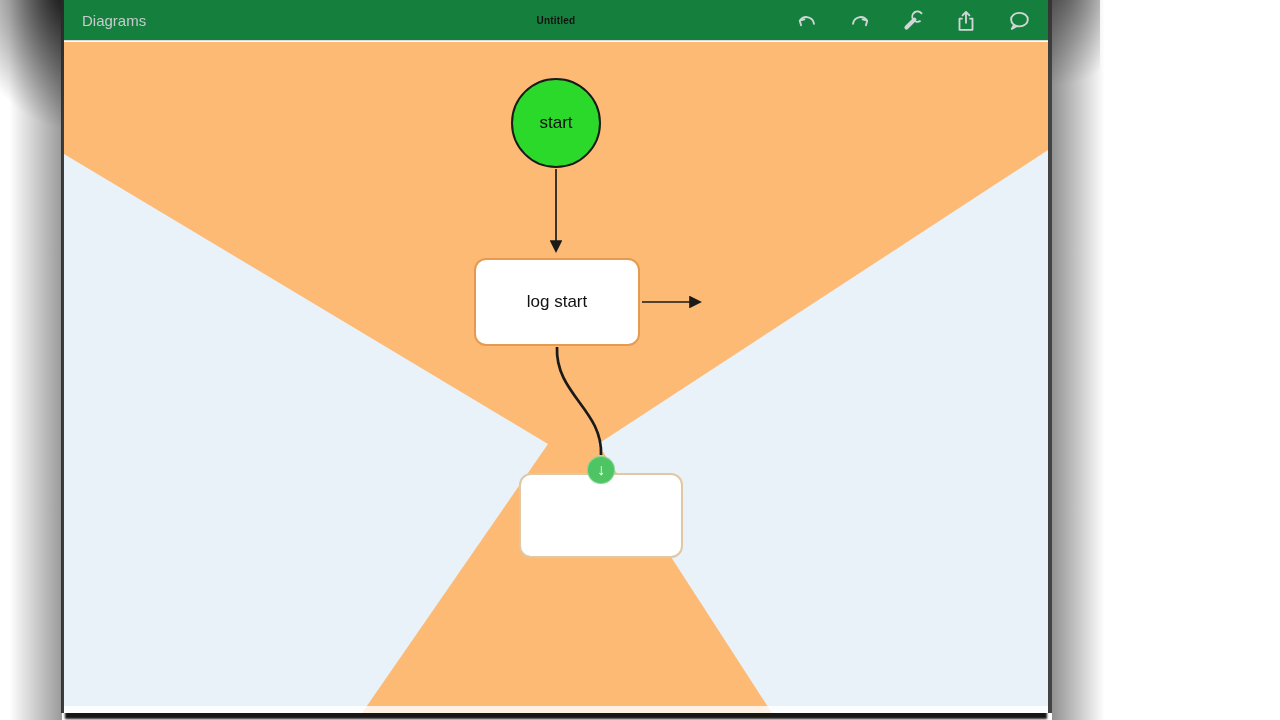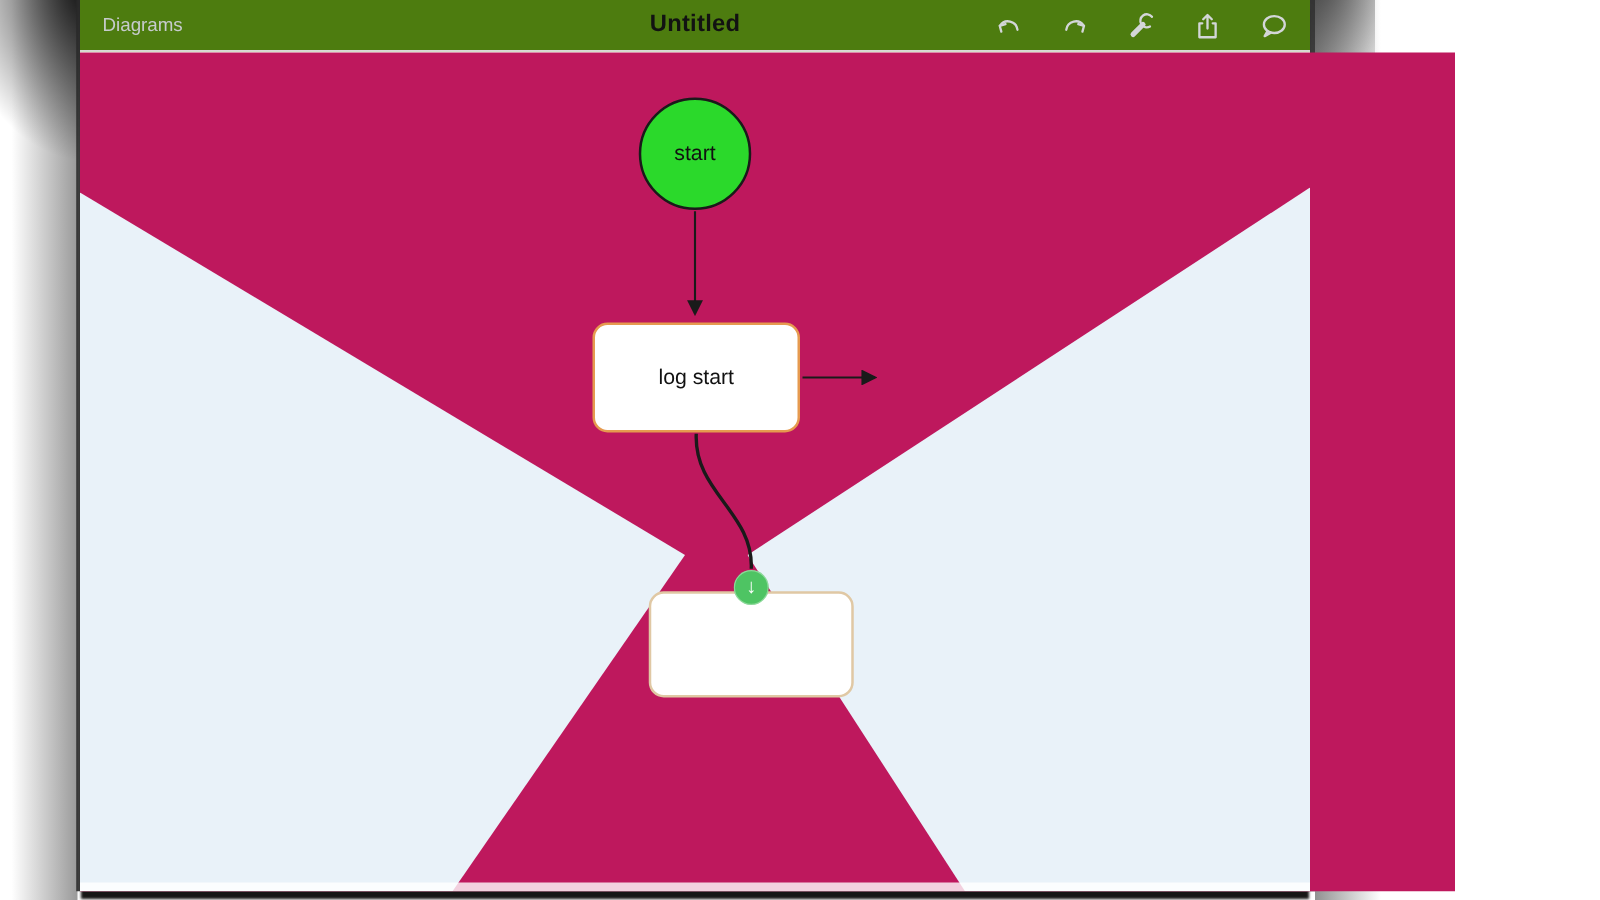--- a/index.html
+++ b/index.html
@@ -16,36 +16,36 @@
     background:linear-gradient(to right, rgba(55,55,55,0.55) 0%, rgba(255,255,255,0) 85%); }
   .shadow-corner-r { position:absolute; left:1020px; top:0; width:80px; height:120px;
     background:radial-gradient(120px 150px at 40px -20px, rgba(0,0,0,0.55), rgba(0,0,0,0) 70%); }
 
   
   .frame { position:absolute; left:64px; top:0; width:984px; height:713px; background:#ffffff;
     box-shadow:-3px 0 0 rgba(40,40,40,0.9), 4px 0 0 rgba(35,35,35,0.85),
                0 7px 2px -1px rgba(10,10,10,0.95), 0 -1px 0 rgba(150,150,150,0.6); }
 
   
-  .toolbar { position:relative; width:100%; height:41px; background:#4d7c0f;
+  .toolbar { position:relative; width:100%; height:41px; background:#15803d;
     border-bottom:1px solid #d9d9d9;padding-left:36px; }
   .back-label { position:absolute; left:18px; top:50%; transform:translateY(-50%);
     color:#c7cbce; font-size:15px; }
   .doc-title { position:absolute; left:50%; top:50%; transform:translate(-50%,-50%);
-    color:#121212; font-size:19px; font-weight:700; letter-spacing:.2px; }
+    color:#121212; font-size:10px; font-weight:700; letter-spacing:.2px; }
   .toolbar-icons { position:absolute; right:16px; top:0; height:41px; display:flex;
     align-items:center; gap:27px; }
   .tb-icon { width:26px; height:26px; display:block; cursor:pointer; }
   .tb-icon svg { width:26px; height:26px; display:block; }
   .tb-stroke { fill:none; stroke:#d3d6d8; stroke-width:2; stroke-linecap:round; stroke-linejoin:round; }
   .tb-stroke-thick { fill:none; stroke:#d3d6d8; stroke-width:4.5; stroke-linecap:round; }
 
   
-  .canvas { position:absolute; left:0; top:42px; width:1100px; height:671px;
-    background:#be185d; overflow:hidden; }
+  .canvas { position:absolute; left:0; top:42px; width:984px; height:671px;
+    background:#fdba74; overflow:hidden; }
   .bg-wedge { position:absolute; left:0; top:0; width:984px; height:671px; background:#e9f2f9; }
   .bg-wedge.left  { clip-path:polygon(0px 112px, 484px 402px, 298px 671px, 0px 671px); }
   .bg-wedge.right { clip-path:polygon(984px 108px, 534px 402px, 708px 671px, 984px 671px); }
   .bottom-fade { position:absolute; left:0; bottom:0; width:984px; height:7px;
     background:rgba(255,255,255,0.8); }
 
   .edges { position:absolute; left:0; top:0; width:984px; height:671px; }
 
   .node { position:absolute; display:flex; align-items:center; justify-content:center;
     font-size:17px; color:#111111; cursor:pointer; }

